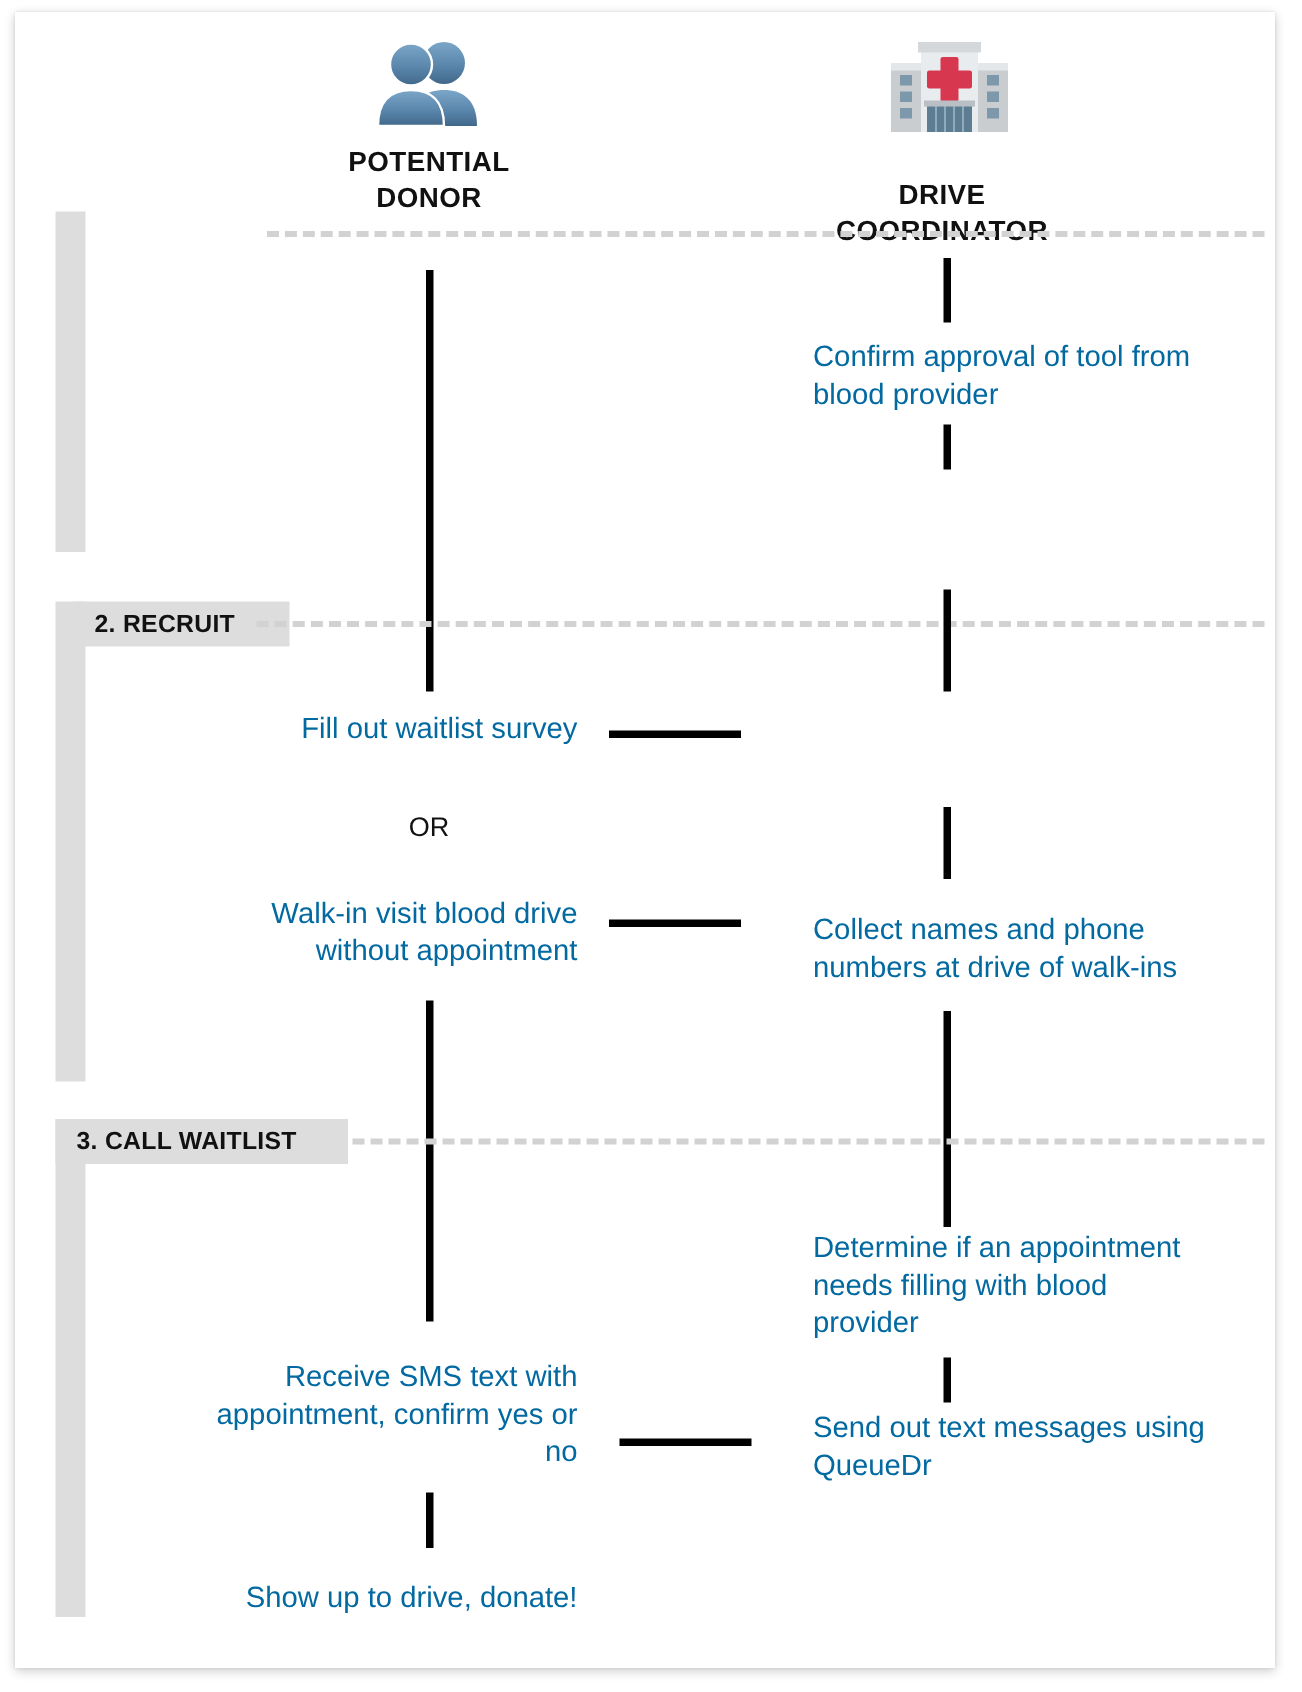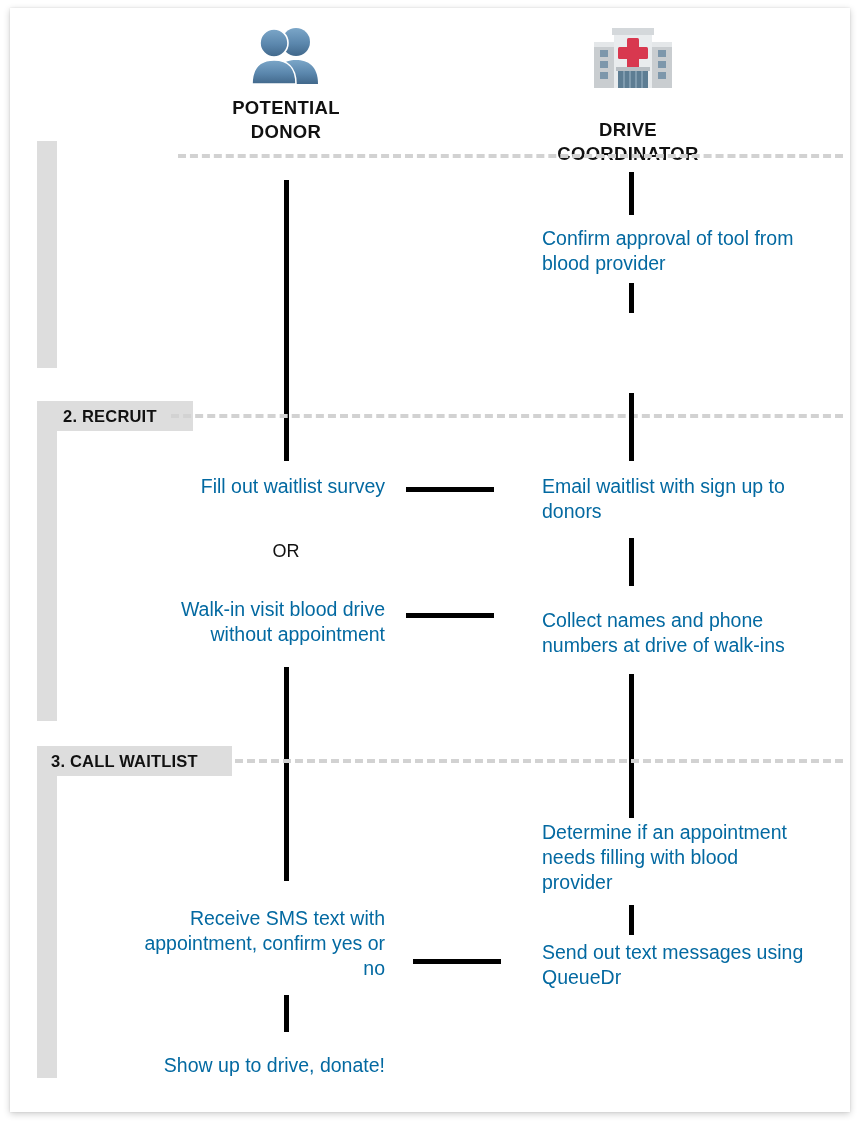--- a/index.html
+++ b/index.html
@@ -185,21 +185,20 @@
     <div class="vbar" style="left:284px; top:180px; height:281px;"></div>
 
     <div class="phase-bracket" style="left:37px; top:401px; width:20px; height:320px;"></div>
     <div class="phase-label" style="left:37px; top:401px; width:144px; height:30px;margin-left:12px;">2. RECRUIT</div>
     <div class="phase-divider" style="left:171px; top:414px; width:672px;"></div>
 
     <div class="vbar" style="left:629px; top:393px; height:68px;"></div>
 
     <div class="step left" style="left:125px; top:474px; width:260px;">Fill out waitlist survey</div>
     <div class="hbar" style="left:406px; top:487px; width:88px;"></div>
-    <div class="step right" style="left:542px; top:474px; width:270px;">Email waitlist with sign up to donors</div>
 
     <div class="or-label" style="left:244px; top:541px; width:84px;">OR</div>
 
     <div class="vbar" style="left:629px; top:538px; height:48px;"></div>
 
     <div class="step left" style="left:125px; top:597px; width:260px;">Walk-in visit blood drive without appointment</div>
     <div class="hbar" style="left:406px; top:613px; width:88px;"></div>
     <div class="step right" style="left:542px; top:608px; width:272px;">Collect names and phone numbers at drive of walk-ins</div>
 
     <div class="vbar" style="left:284px; top:667px; height:214px;"></div>

